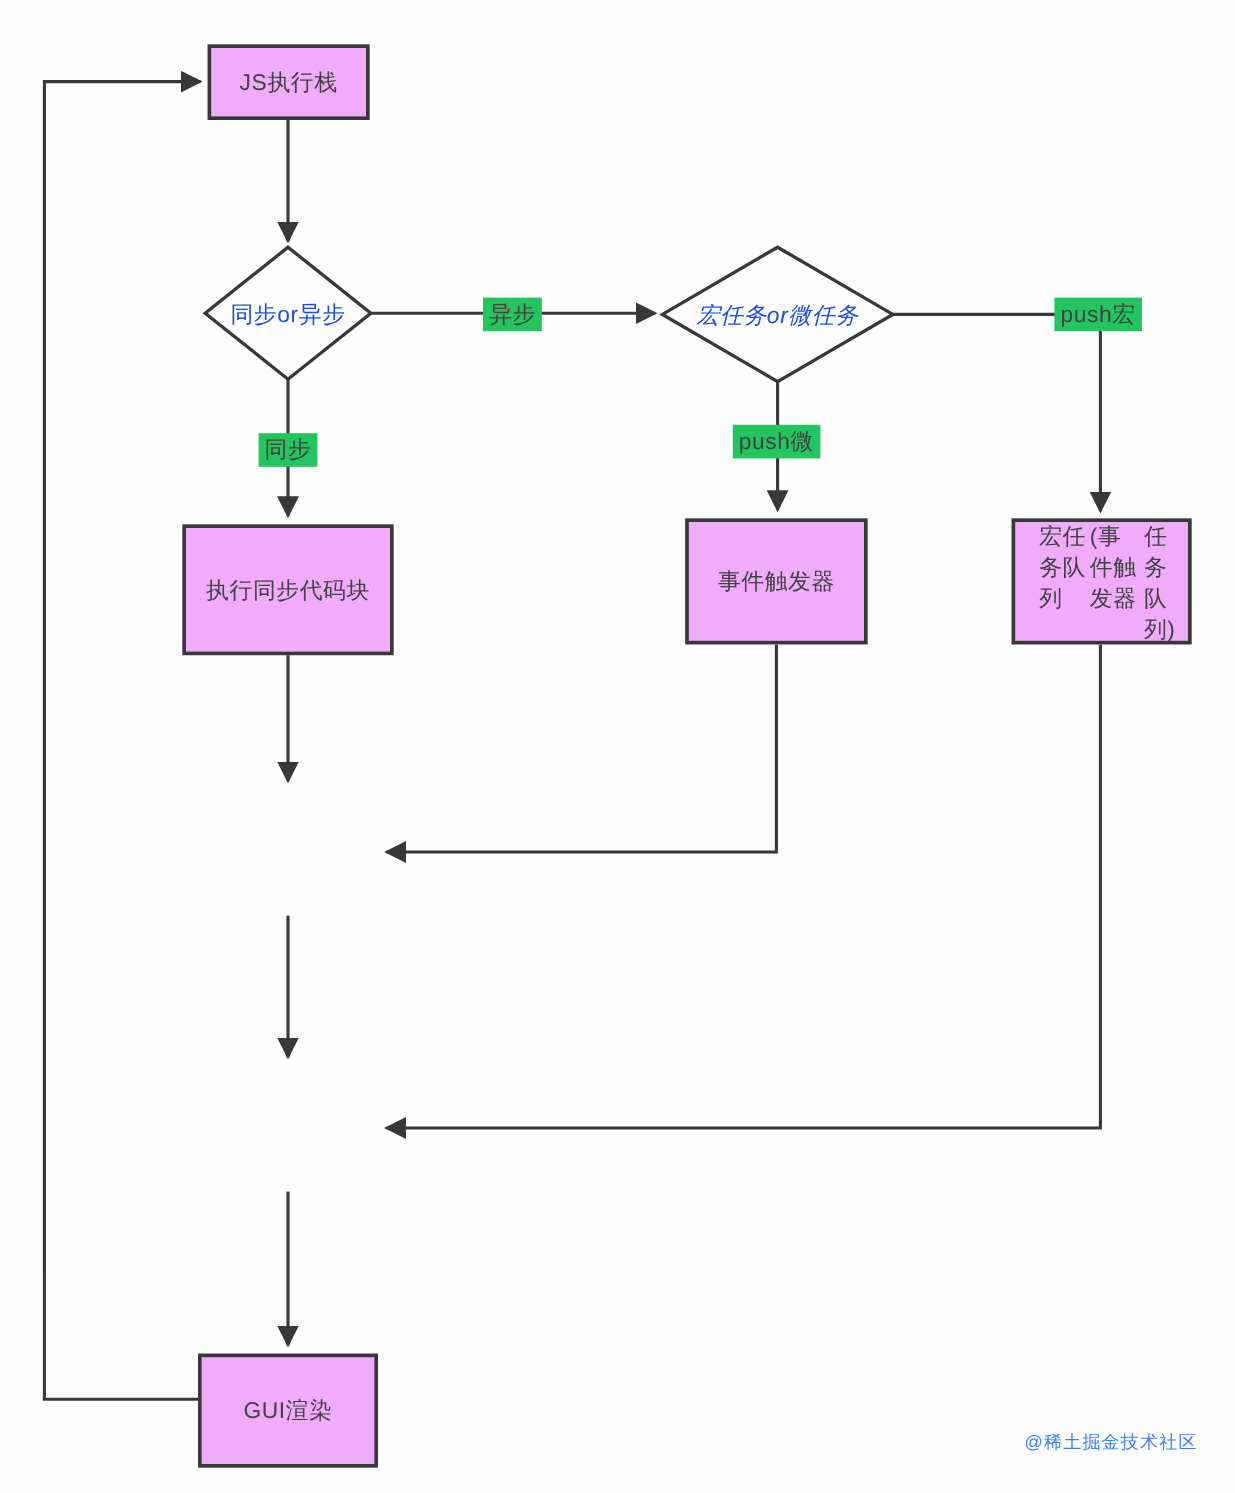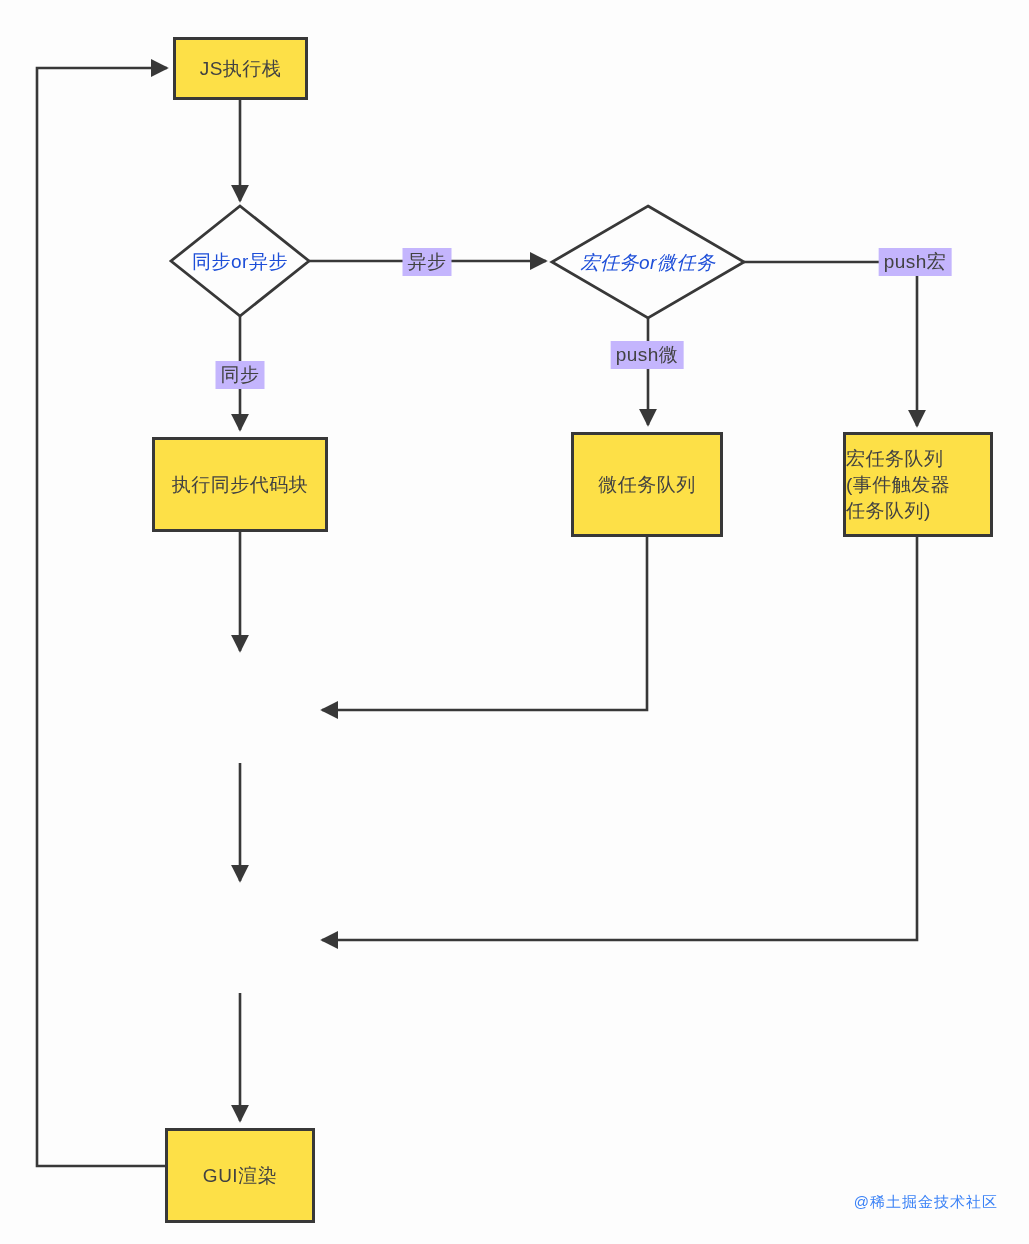--- a/index.html
+++ b/index.html
@@ -17,53 +17,54 @@
   .edges-svg {
     position: absolute;
     left: 0; top: 0;
     width: 1029px; height: 1244px;
     z-index: 1;
   }
   .node {
     position: absolute;
     box-sizing: border-box;
     border: 3px solid #383838;
-    background: #fde047;
+    background: #f0abfc;
     color: #424242;
     font-size: 19px;
     display: flex;
     align-items: center;
     justify-content: center;
     text-align: center;
     z-index: 2;
     letter-spacing: 0.5px;
   }
   .node.multiline {
-    flex-direction: column;
+    flex-direction: row;
     align-items: flex-start;
     justify-content: center;
+    padding-left: 20px;
     line-height: 26px;
     text-align: left;
   }
   .diamond-label {
     position: absolute;
     color: #1d4ed8;
     font-size: 19px;
     white-space: nowrap;
     transform: translate(-50%, -50%);
     z-index: 2;
     letter-spacing: 0.5px;
   }
   .edge-label {
     position: absolute;
     color: #424242;
     font-size: 19px;
     white-space: nowrap;
     transform: translate(-50%, -50%);
-    background: #c4b5fd;
+    background: #22c55e;
     padding: 1px 5px;
     z-index: 3;
     letter-spacing: 0.5px;
   }
   .watermark {
     position: absolute;
     right: 31px;
     top: 1193px;
     color: #3b82f6;
     font-size: 15px;
@@ -106,43 +107,43 @@
     <polyline points="240,993 240,1121" fill="none" stroke="#383838" stroke-width="2.6" marker-end="url(#arrow)"></polyline>
 
     <polygon points="240,206 309,261 240,316 171,261" fill="#fdfdfd" stroke="#383838" stroke-width="2.8"></polygon>
     <polygon points="648,206 744,262 648,318 552,262" fill="#fdfdfd" stroke="#383838" stroke-width="2.8"></polygon>
   </svg>
 
   <div class="node" style="left:173px; top:37px; width:135px; height:63px;">
     <span>JS执行栈</span>
   </div>
 
-  <div class="node" style="left:152px; top:437px; width:176px; height:95px;">
+  <div class="node" style="left:152px; top:437px; width:176px; height:109px;">
     <span>执行同步代码块</span>
   </div>
 
   <div class="node" style="left:571px; top:432px; width:152px; height:105px;">
-    <span>微任务队列</span>
+    <span>事件触发器</span>
   </div>
 
   <div class="node multiline" style="left:843px; top:432px; width:150px; height:105px;">
     <span>宏任务队列</span>
     <span>(事件触发器</span>
     <span>任务队列)</span>
   </div>
 
 
 
   <div class="node" style="left:165px; top:1128px; width:150px; height:95px;">
     <span>GUI渲染</span>
   </div>
 
   <div class="diamond-label" style="left:240px; top:262px;">同步or异步</div>
   <div class="diamond-label" style="left:648px; top:263px;font-style:italic;">宏任务or微任务</div>
 
   <div class="edge-label" style="left:427px; top:262px;">异步</div>
   <div class="edge-label" style="left:240px; top:375px;">同步</div>
-  <div class="edge-label" style="left:647px; top:355px;">push微</div>
+  <div class="edge-label" style="left:647px; top:368px;">push微</div>
   <div class="edge-label" style="left:915px; top:262px;">push宏</div>
 
   <div class="watermark">@稀土掘金技术社区</div>
 
 </div>
 
 </body></html>

